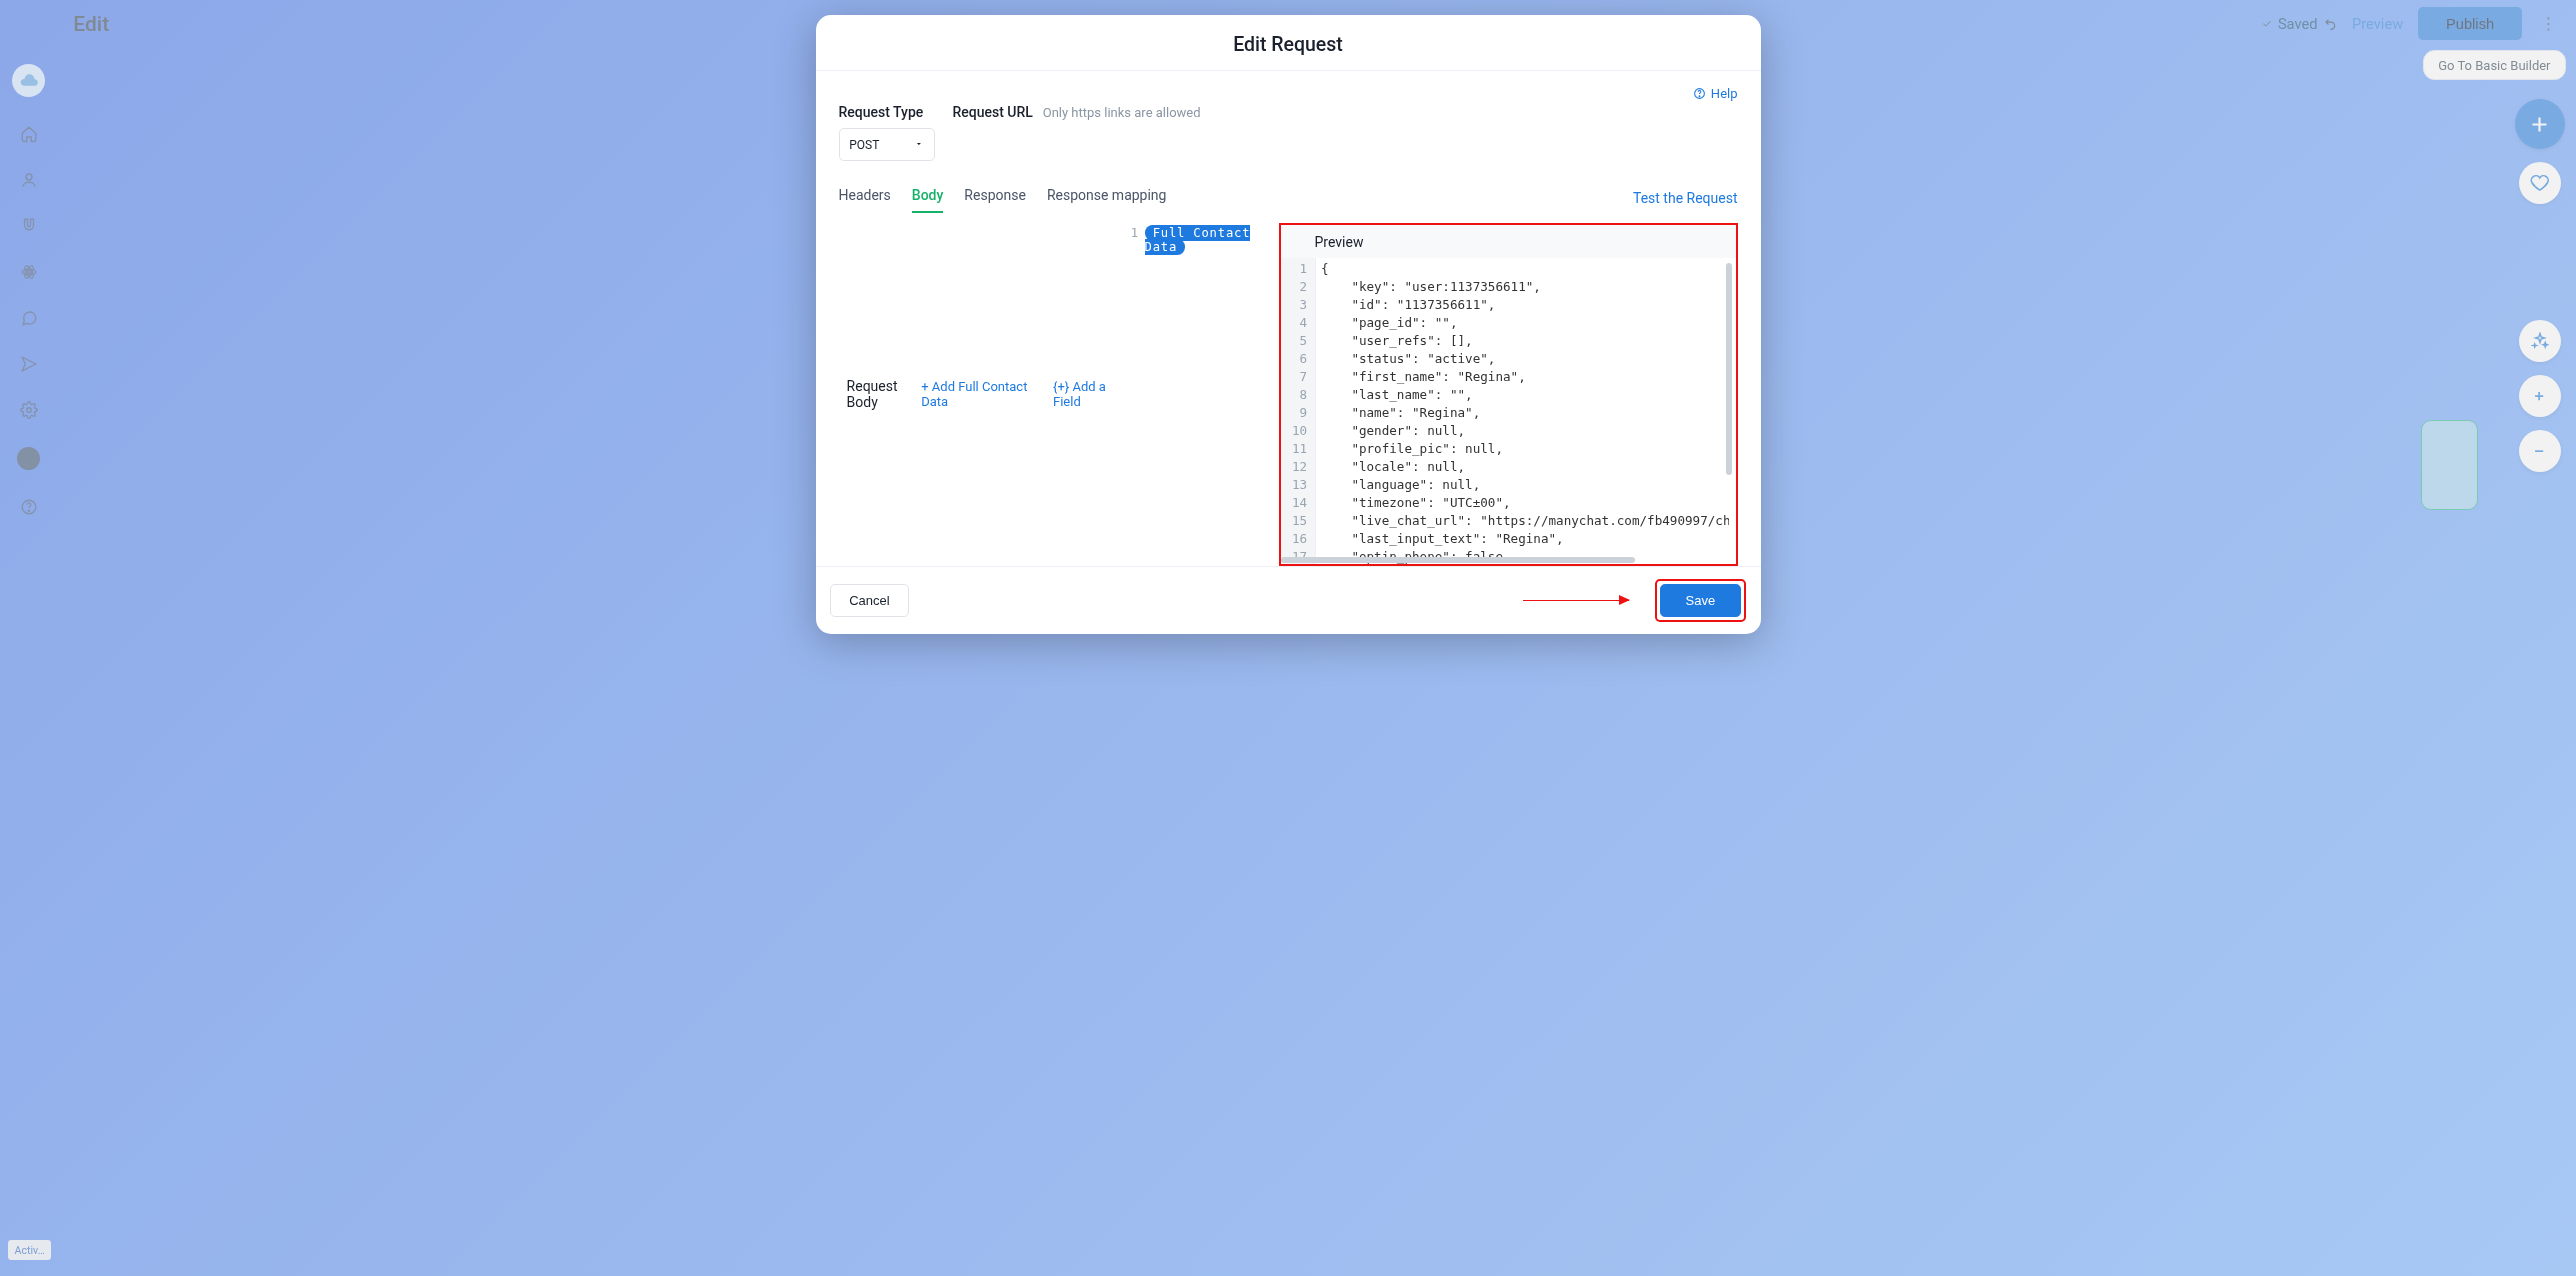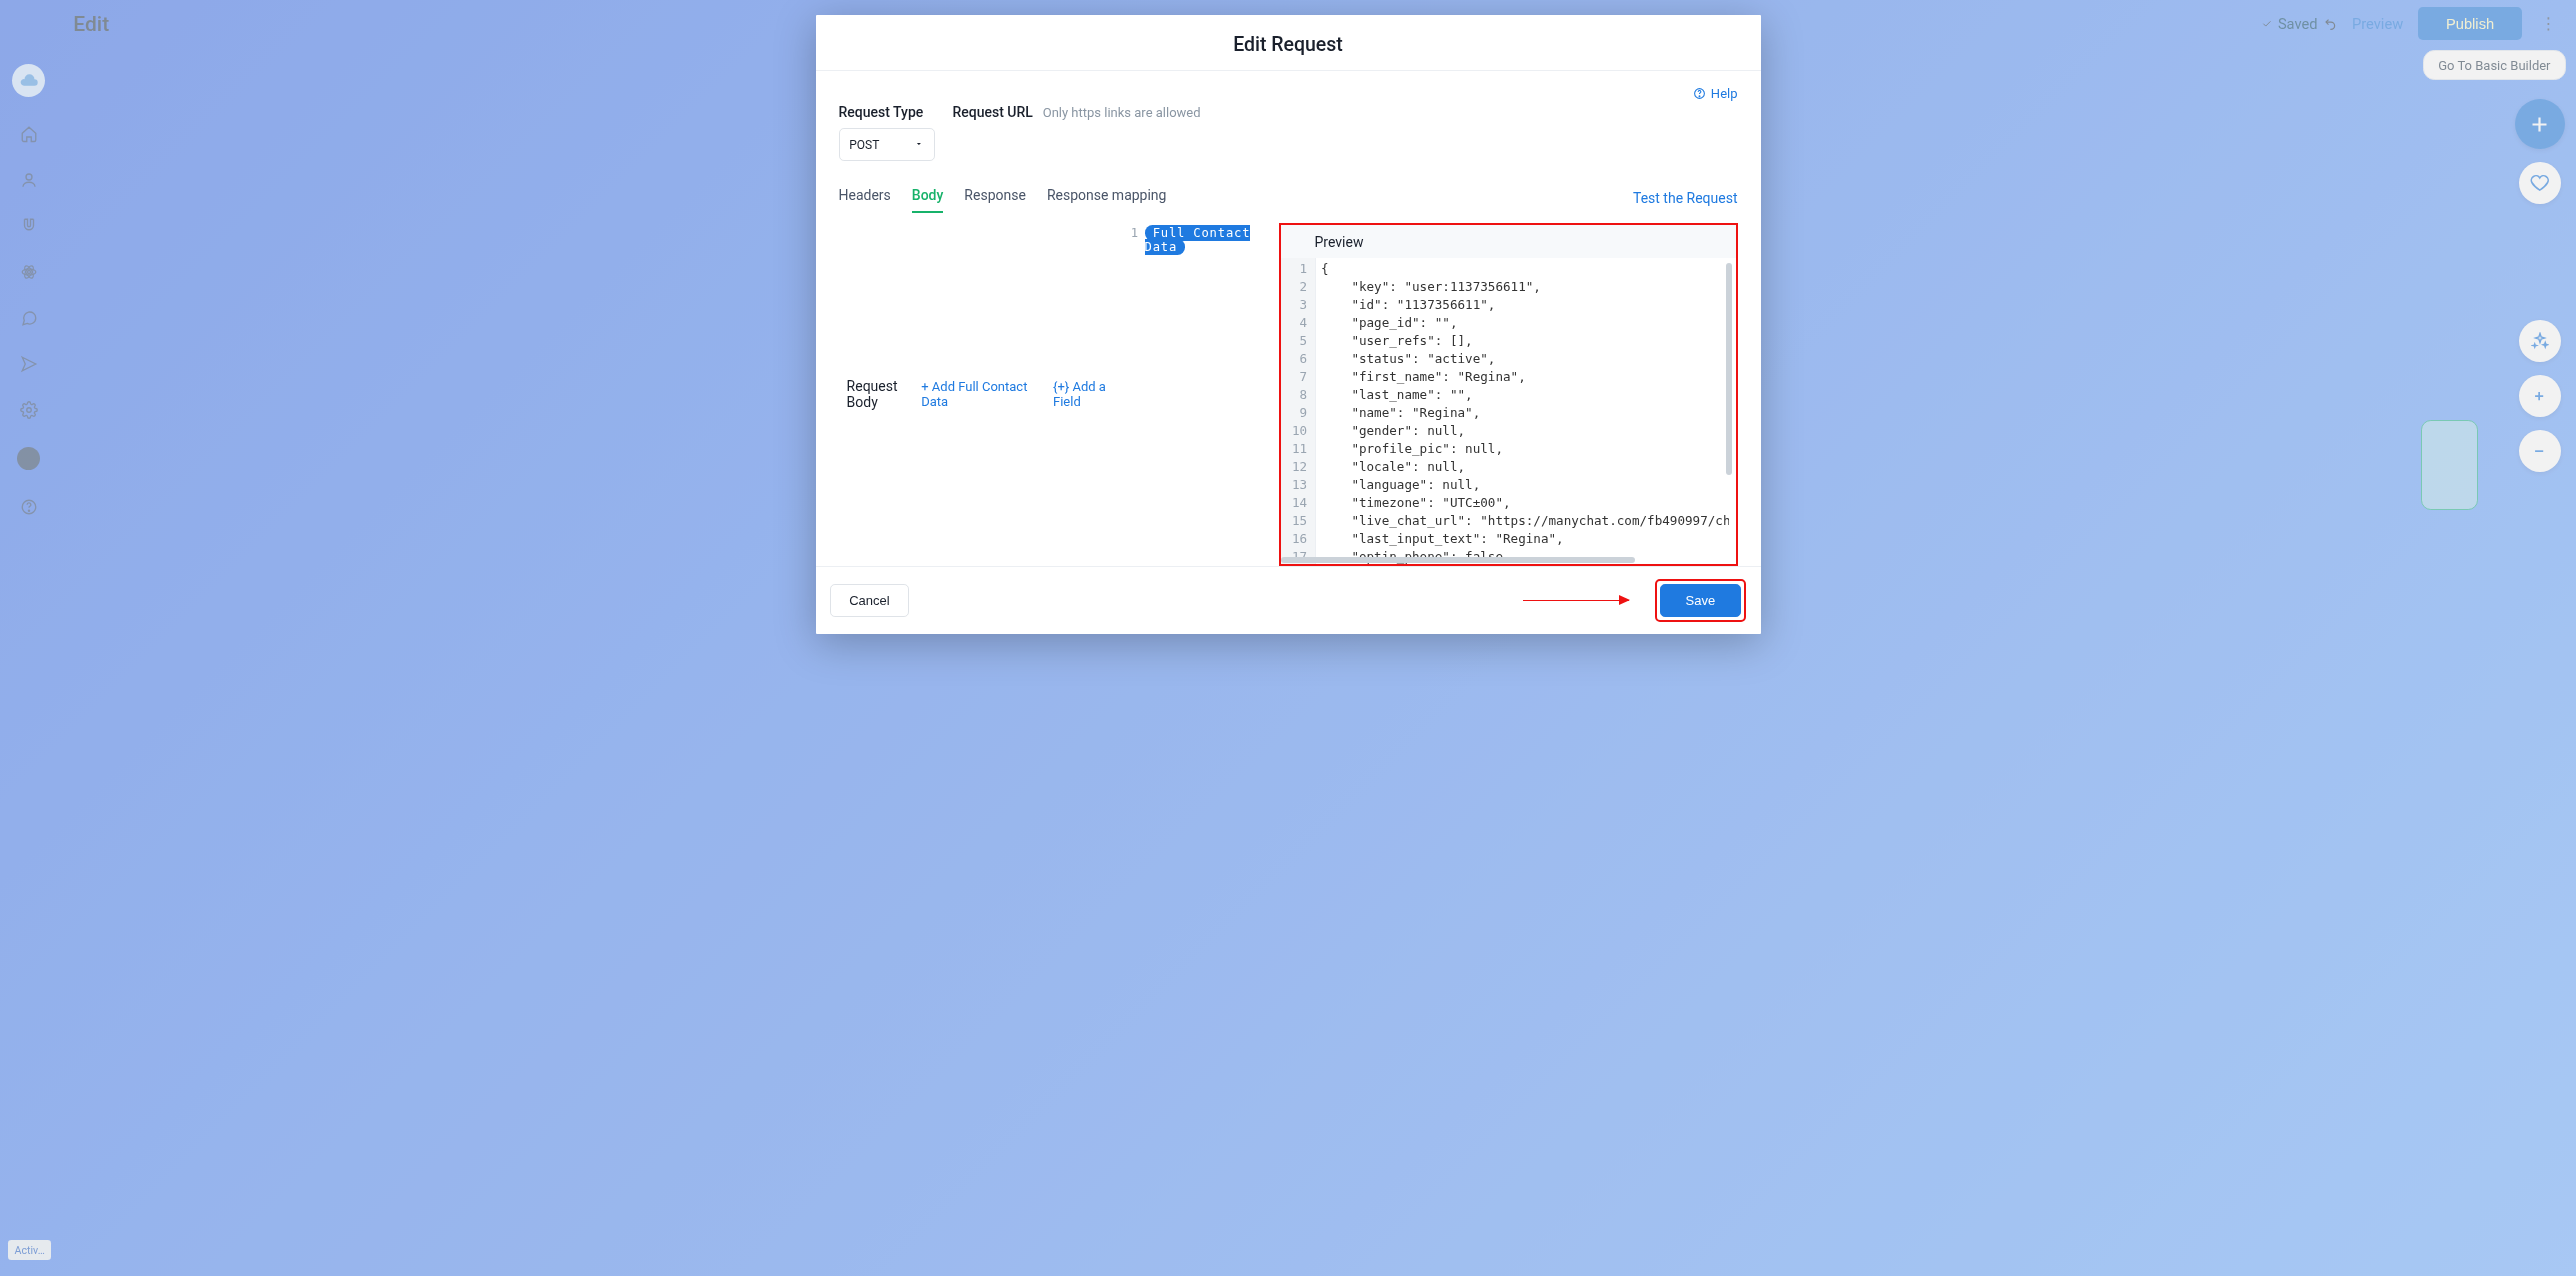--- a/index.html
+++ b/index.html
@@ -46,21 +46,21 @@
   .top-bar {
     position: absolute; left: 57px; right: 0; top: 0; height: 47px;
     display:flex; align-items:center; padding: 0 16.3px; gap:14.7px;
     color:#2c3e50;
   }
   .top-bar .title { font-size: 21px; font-weight:500; }
   .top-bar .spacer { flex:1; }
   .top-bar .saved { display:flex; align-items:center; gap:5px; color:#0c4a6e; font-size:14.7px; }
   .top-bar .preview-link { color:#1f7ae0; font-size:14.7px; }
   .top-bar .publish-btn {
-    background:#1f7ae0; color:#fef9c3; border:none;
+    background:#1f7ae0; color:#0f172a; border:none;
     padding:8.1px 28px; border-radius:4.9px; font-size:14.7px;
   }
   .top-bar .kebab { font-size:16.3px; color:#4a5568; padding:0 3.3px; }
 
   .goto-pill {
     position:absolute; right:9.8px; top:50px;
     background:#fff; border:0.8px solid #e2e8f0; border-radius:11.4px;
     padding:6.5px 14.7px; font-size:13px; color:#2c3e50;
   }
 
@@ -95,21 +95,21 @@
   
   .modal-backdrop {
     position:absolute; inset:0;
     background: rgba(255,255,255,0.05);
     display:flex; justify-content:center;
   }
   .modal {
     margin-top:14.7px;
     width: 945px; max-width: 88vw;
     height: 619px;
-    background:#fff; border-radius:1px;
+    background:#fff; border-radius:15px;
     box-shadow: 0 8.1px 41px rgba(0,0,0,0.25);
     display:flex; flex-direction:column;
     overflow:hidden;
   }
   .modal-header {
     text-align:center; padding:18px 0 14.7px;
     border-bottom:0.8px solid #eceff3;
   }
   .modal-header h2 { font-size:19.5px; font-weight:500; color:#1a202c; }
 

